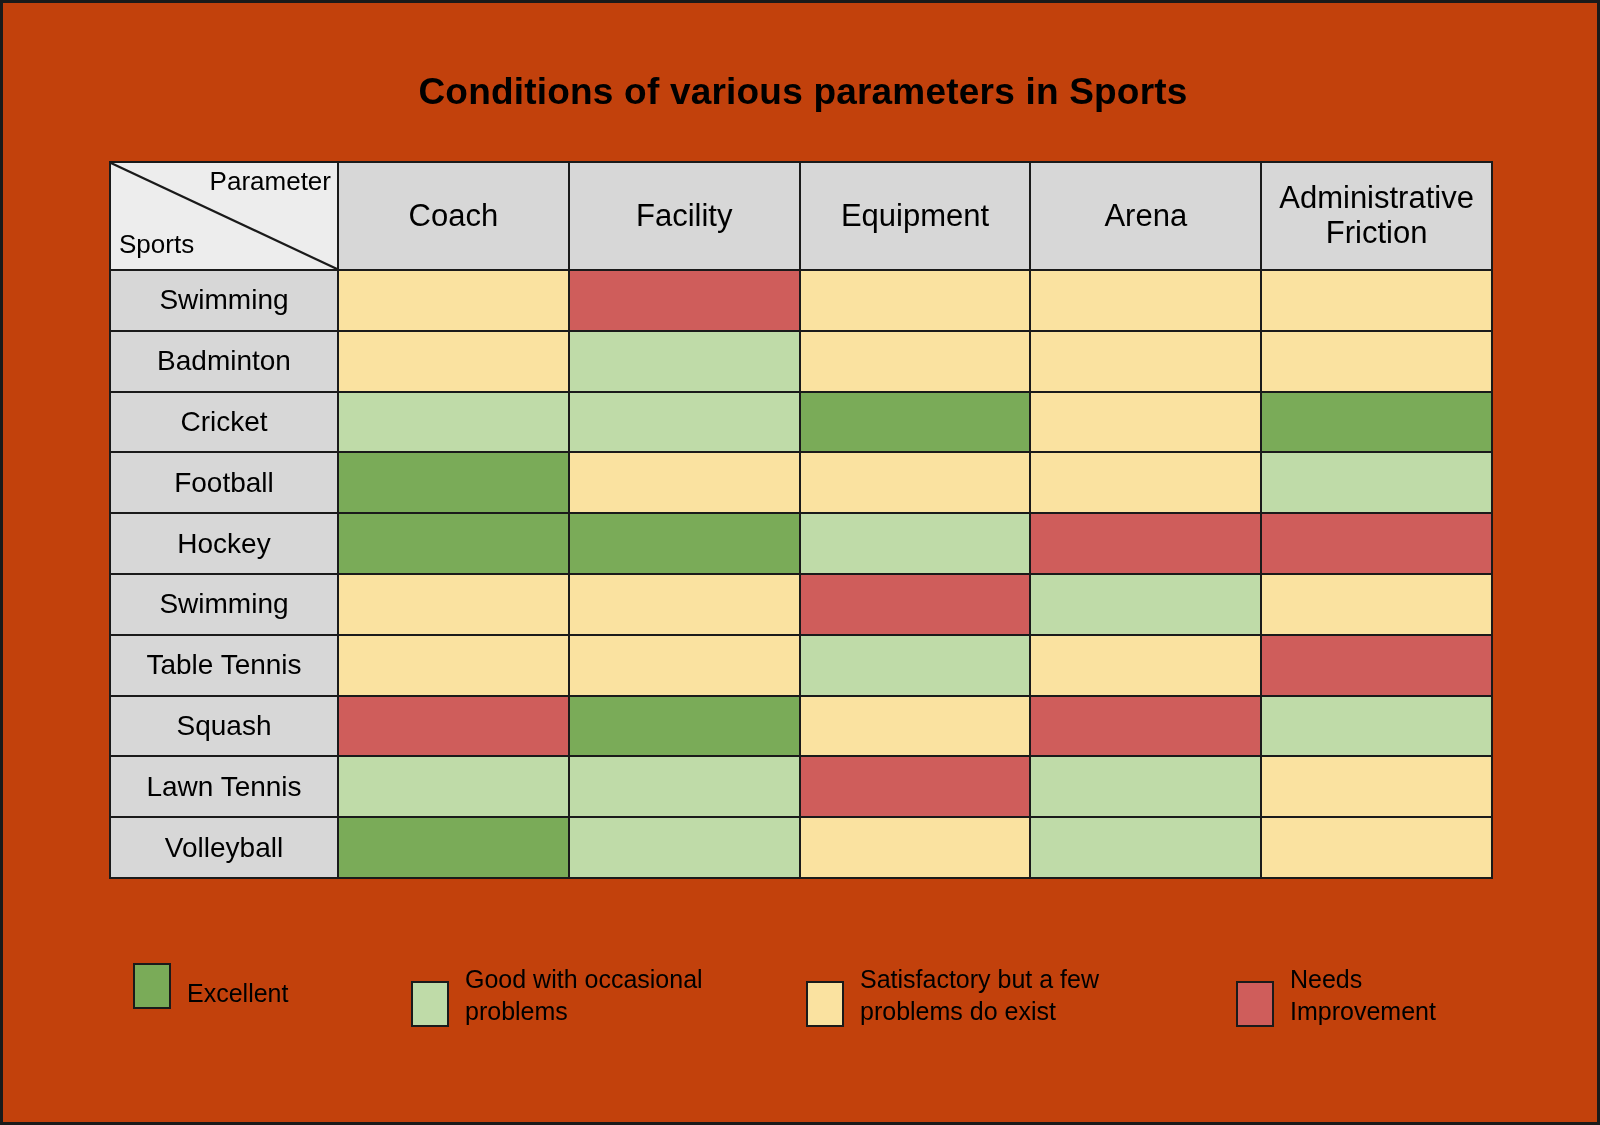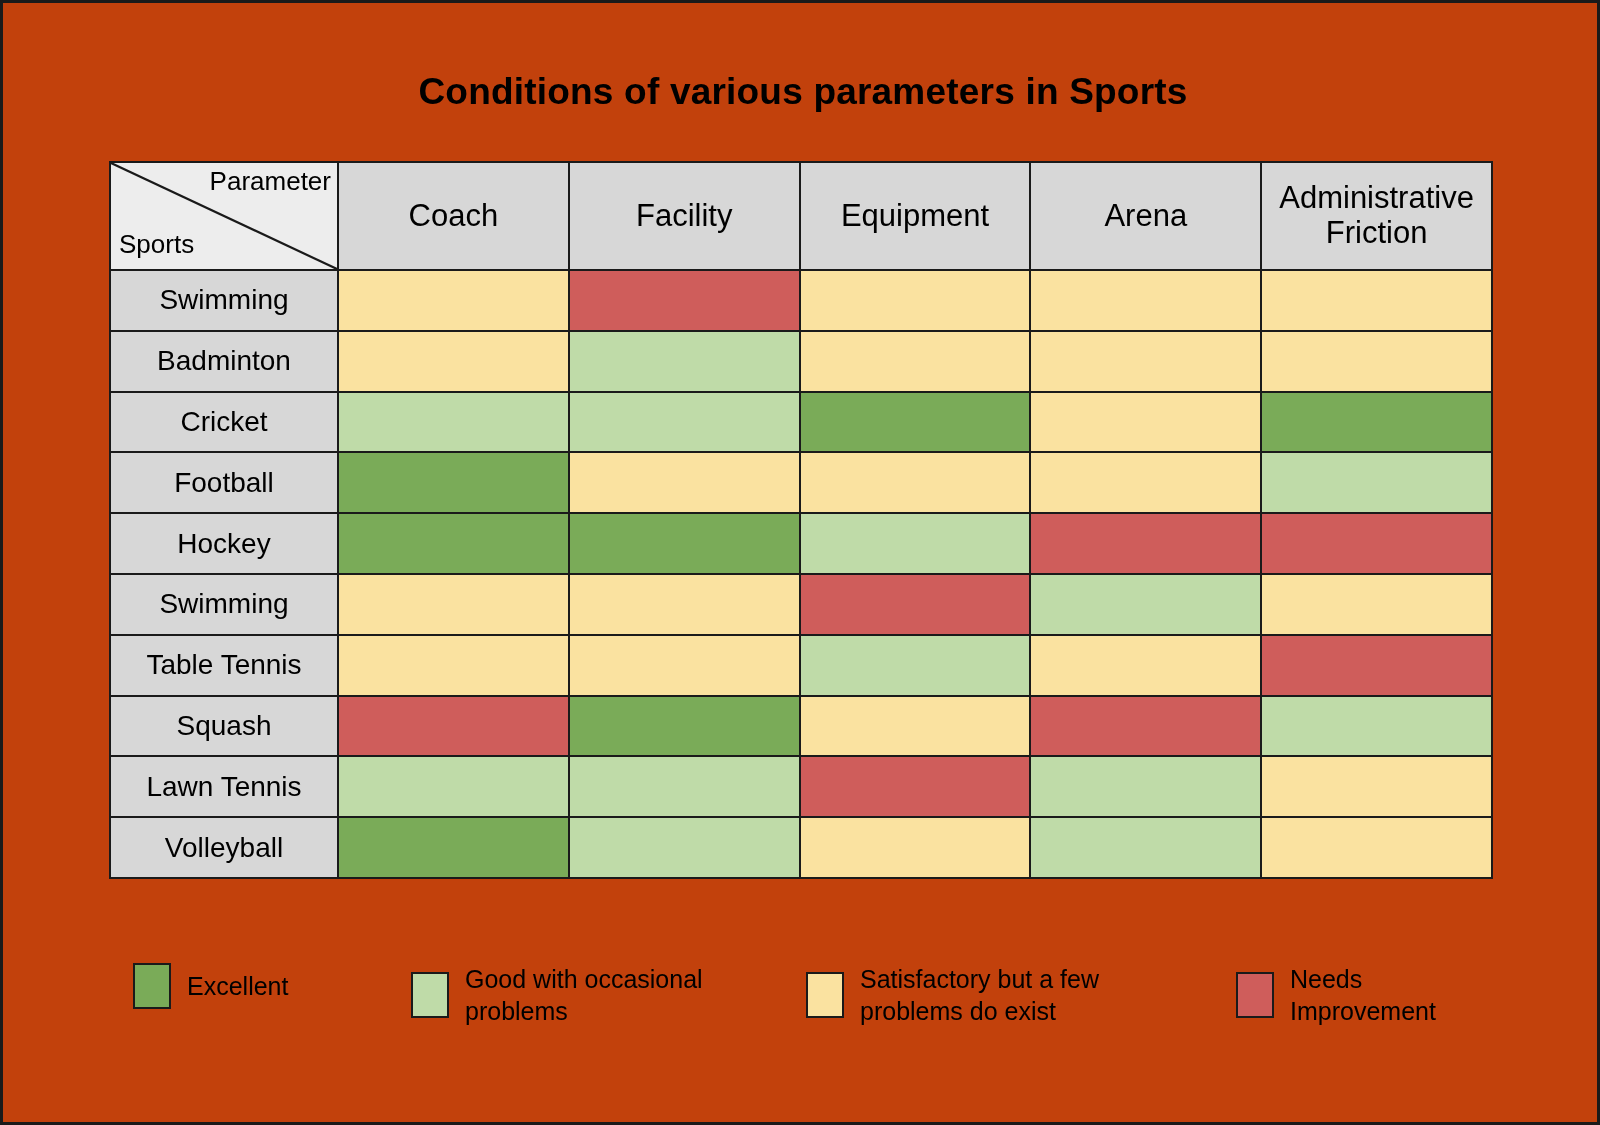--- a/index.html
+++ b/index.html
@@ -105,21 +105,21 @@
   #legend {
     position: absolute;
     left: 86px; top: 950px;
     width: 1420px;
     height: 110px;
   }
   .legend-item {
     position: absolute;
     top: 0;
     display: flex;
-    align-items: center;
+    align-items: flex-end;
     gap: 16px;
     padding-left: 12px;
   }
   .legend-item .swatch {
     width: 38px; height: 46px;
     border: 2.5px solid #1a1a1a;
     flex: 0 0 auto;
     margin-top: 10px;
   }
   .legend-item .ltext {

